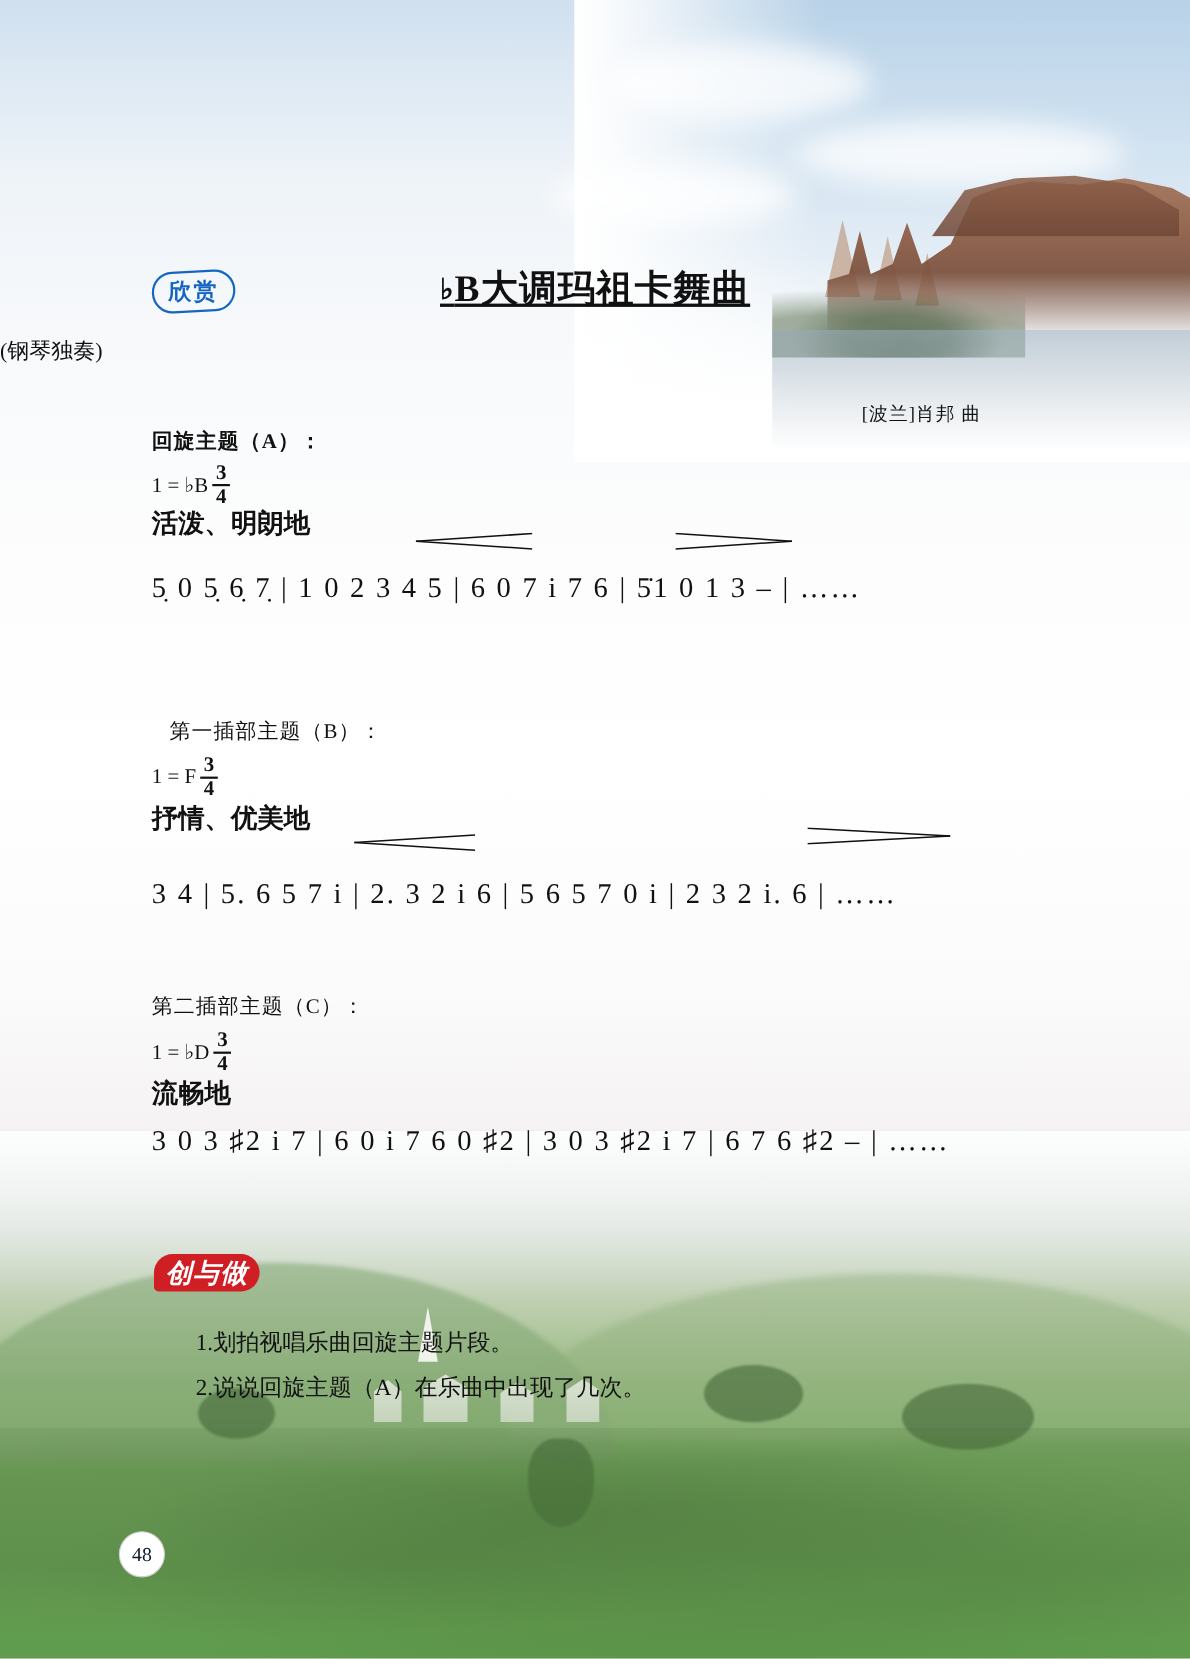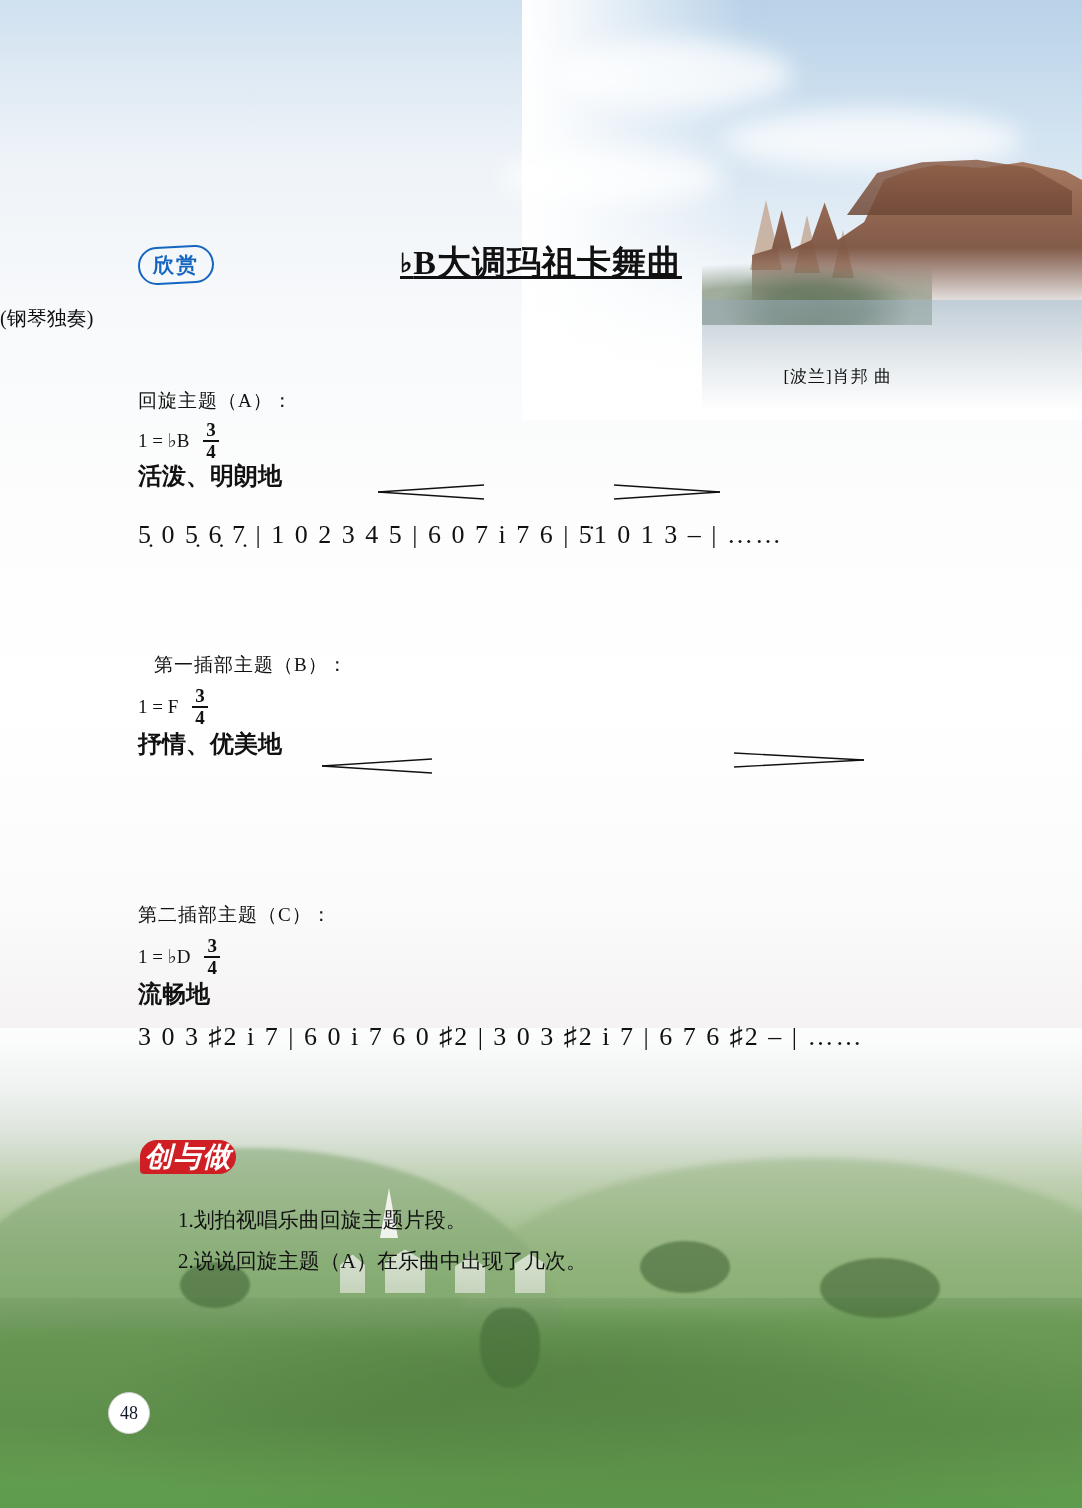--- a/index.html
+++ b/index.html
@@ -170,21 +170,21 @@
     border-radius: 19px / 19px;
     box-sizing: border-box;
     transform: rotate(-3deg);
   }
   .badge-appreciate .txt { position: relative; z-index: 2; }
 
   .badge-create {
     left: 140px; top: 1140px;
     width: 96px; height: 34px;
     color: #ffffff;
-    font-size: 28px;
+    font-size: 24px;
   }
   .badge-create .pill {
     position: absolute;
     left: 0; top: 0;
     width: 96px; height: 34px;
     background: #cf1f24;
     border-radius: 17px 17px 17px 4px;
     box-sizing: border-box;
   }
   .badge-create .txt {
@@ -225,21 +225,21 @@
     font-size: 19px;
     color: #111;
     letter-spacing: 1px;
   }
   .key-line {
     position: absolute;
     font-size: 19px;
     color: #111;
     display: flex;
     align-items: center;
-    gap: 10px;
+    gap: 0;
   }
   .frac {
     display: inline-flex;
     flex-direction: column;
     align-items: center;
     font-weight: bold;
     font-size: 19px;
     line-height: 1.05;
     margin-left: 4px;
   }
@@ -323,21 +323,21 @@
       <span class="ring"></span>
       <span class="txt">欣赏</span>
     </div>
 
     <div class="song-title">
       <span class="flat">♭</span><span>B大调玛祖卡舞曲</span>
     </div>
     <div class="song-subtitle">(钢琴独奏)</div>
     <div class="composer">[波兰]肖邦 曲</div>
 
-    <div class="section-label" style="left:138px; top:388px;">回旋主题（A）：</div>
+    <div class="section-label" style="left:138px; top:388px;font-weight:bold;">回旋主题（A）：</div>
     <div class="key-line" style="left:138px; top:420px;">
       <span>1 = ♭B</span>
       <span class="frac">
         <span class="num">3</span>
         <span class="den">4</span>
       </span>
     </div>
     <div class="tempo" style="left:138px; top:460px;">活泼、明朗地</div>
     <div class="hairpin" style="left:378px; top:484px; width:106px;">
       <svg width="106" height="16">
@@ -367,20 +367,21 @@
           <polyline points="0,8 110,1" stroke="#111" stroke-width="1.4" fill="none"></polyline>
           <polyline points="0,8 110,15" stroke="#111" stroke-width="1.4" fill="none"></polyline>
         </svg>
     </div>
     <div class="hairpin" style="left:734px; top:752px; width:130px;">
       <svg width="130" height="16">
           <polyline points="130,8 0,1" stroke="#111" stroke-width="1.4" fill="none"></polyline>
           <polyline points="130,8 0,15" stroke="#111" stroke-width="1.4" fill="none"></polyline>
         </svg>
     </div>
+    <div class="notation" style="left:138px; top:798px;">3 4 | 5. 6 5   7 i | 2. 3 2   i 6 | 5 6 5   7 0 i | 2 3 2 i.   6 | ……</div>
 
     <div class="section-label" style="left:138px; top:902px;">第二插部主题（C）：</div>
     <div class="key-line" style="left:138px; top:936px;">
       <span>1 = ♭D</span>
       <span class="frac">
         <span class="num">3</span>
         <span class="den">4</span>
       </span>
     </div>
     <div class="tempo" style="left:138px; top:978px;">流畅地</div>

